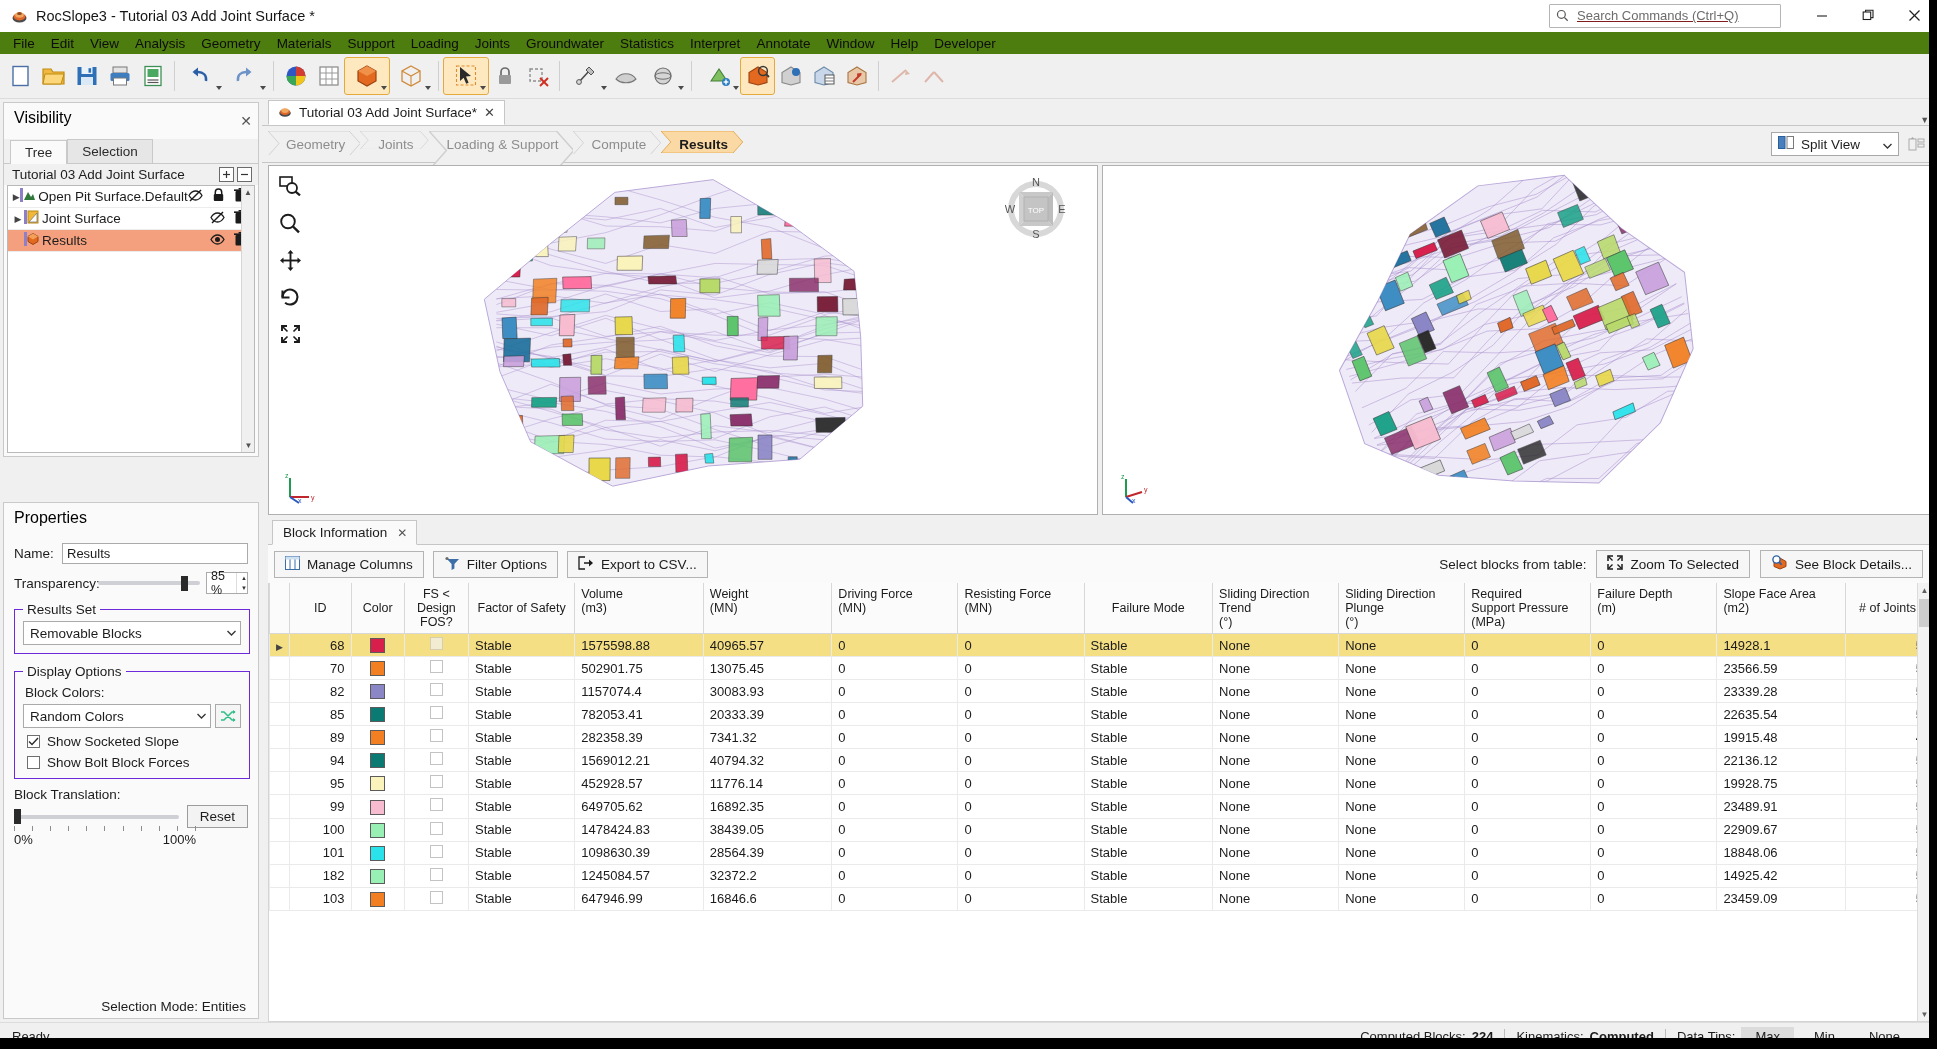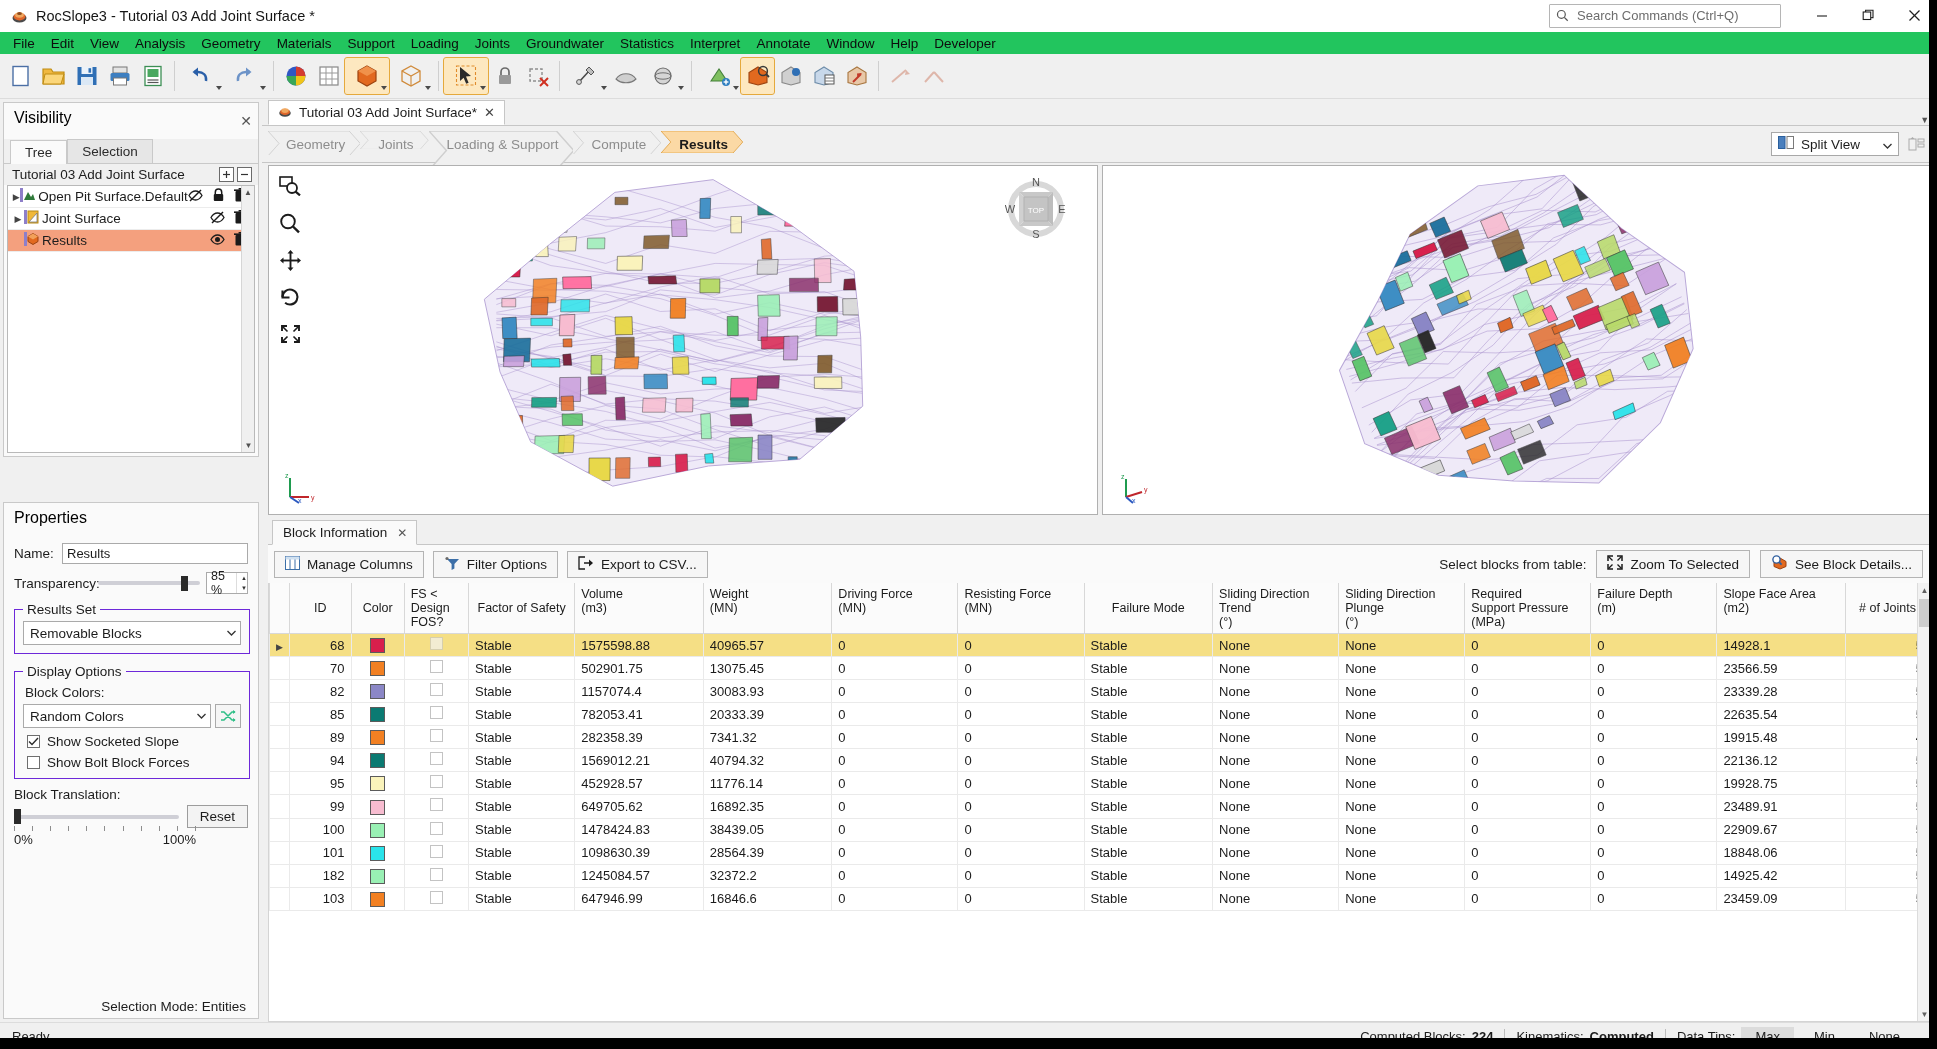--- a/index.html
+++ b/index.html
@@ -23,27 +23,27 @@
   .titlebar .app-icon { width:18px;height:18px;margin-right:8px; display:flex;align-items:center;justify-content:center;}
   .title-text { font-size:14.5px; color:#161616; white-space:nowrap; }
   .titlebar-right { margin-left:auto; display:flex; align-items:center; height:100%; }
   .searchbox {
     width:232px; height:24px; border:1px solid #b5b5b5; background:#fff; display:flex;
     align-items:center; padding:0 6px; margin-right:18px; border-radius:1px;
   }
   .searchbox .mag { margin-right:6px; display:flex; }
   .searchbox input {
     border:0; outline:0; font-family:"Liberation Sans",sans-serif; font-size:13px;
-    color:#7f1d1d; width:100%; background:transparent;
+    color:#7f1d1d; width:100%; background:transparent;text-decoration:underline;
   }
   .searchbox input::placeholder { color:#6d6d6d; }
   .winbtn { width:46px; height:32px; display:flex;align-items:center;justify-content:center; cursor:default; }
 
   
-  .menubar { height:22px; flex:0 0 22px; background:#22c55e; display:flex; align-items:center; padding-left:5px; }
+  .menubar { height:22px; flex:0 0 22px; background:#4d7c0f; display:flex; align-items:center; padding-left:5px; }
   .menu-item { padding:2px 8px; font-size:13.5px; color:#0d0d0d; white-space:nowrap; cursor:default; }
 
   
   .toolbar {
     height:45px; flex:0 0 45px; background:#f0f0f0; display:flex; align-items:center;
     padding-left:4px; border-bottom:1px solid #dcdcdc; gap:0px;
   }
   .tb-btn { width:33px; height:36px; display:flex; align-items:center; justify-content:center; border-radius:2px; cursor:default; position:relative;}
   .tb-btn.active { background:#fde8c0; outline:1px solid #e5a93c; }
   .tb-btn.wide { width:44px; }
@@ -1136,21 +1136,21 @@
               </colgroup>
             <thead>
                 <tr id="grid-head">
                   <th></th>
                   <th>
                     <div>ID</div>
                   </th>
                   <th>
                     <div>Color</div>
                   </th>
-                  <th style="text-align: left;">
+                  <th style="text-align: center;">
                     <div>FS &lt;</div>
                     <div>Design</div>
                     <div>FOS?</div>
                   </th>
                   <th>
                     <div>Factor of Safety</div>
                   </th>
                   <th class="lefttop">
                     <div>Volume</div>
                     <div>(m3)</div>

